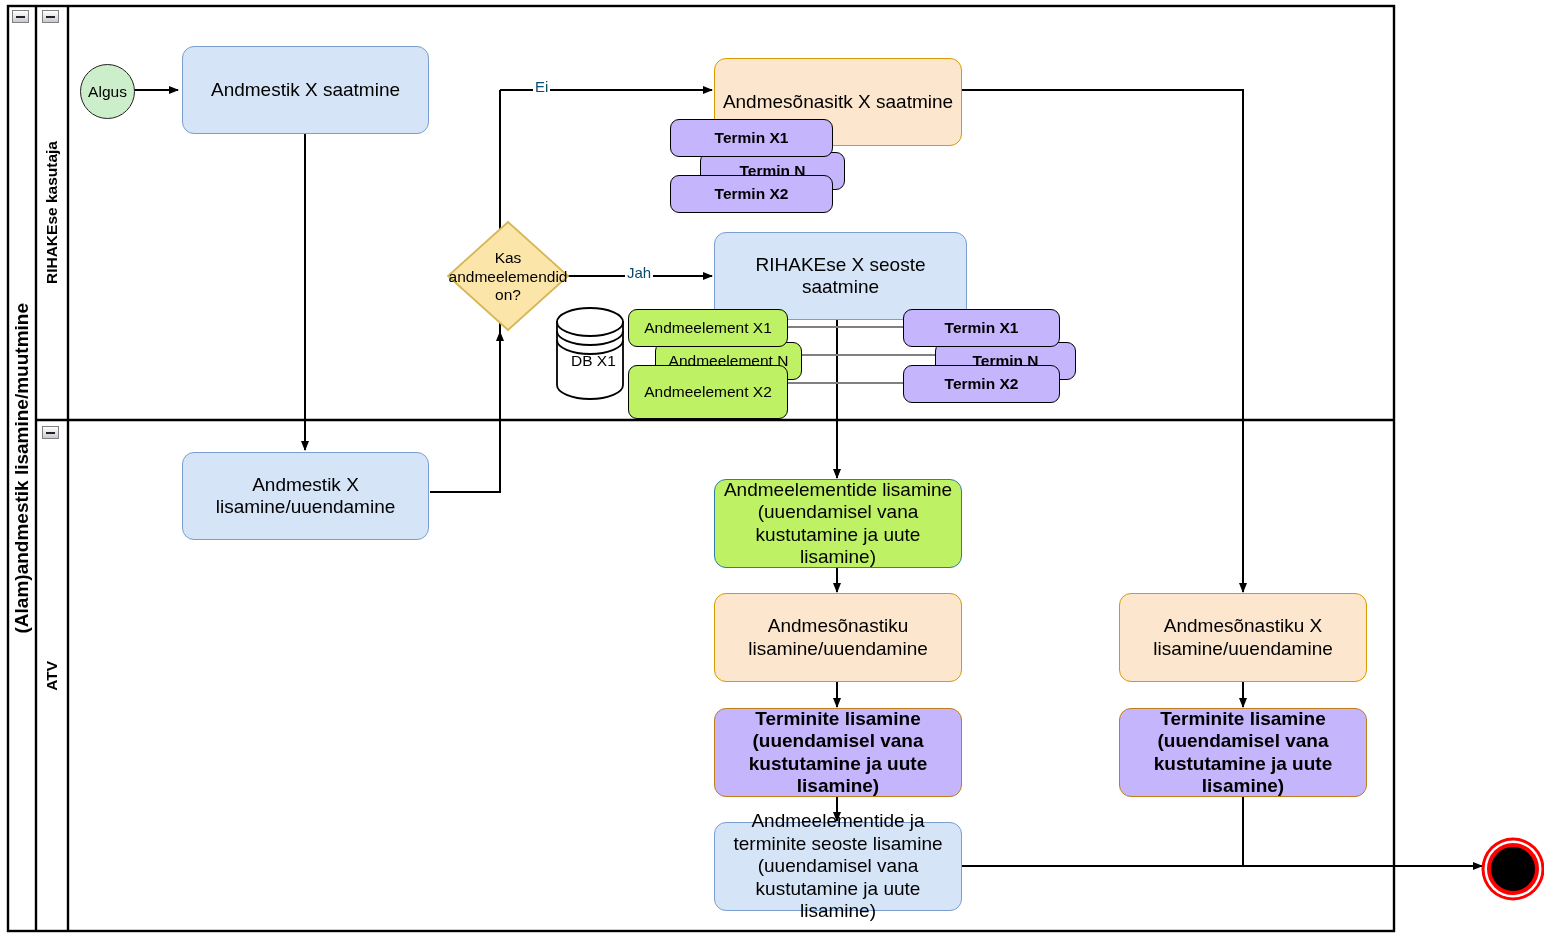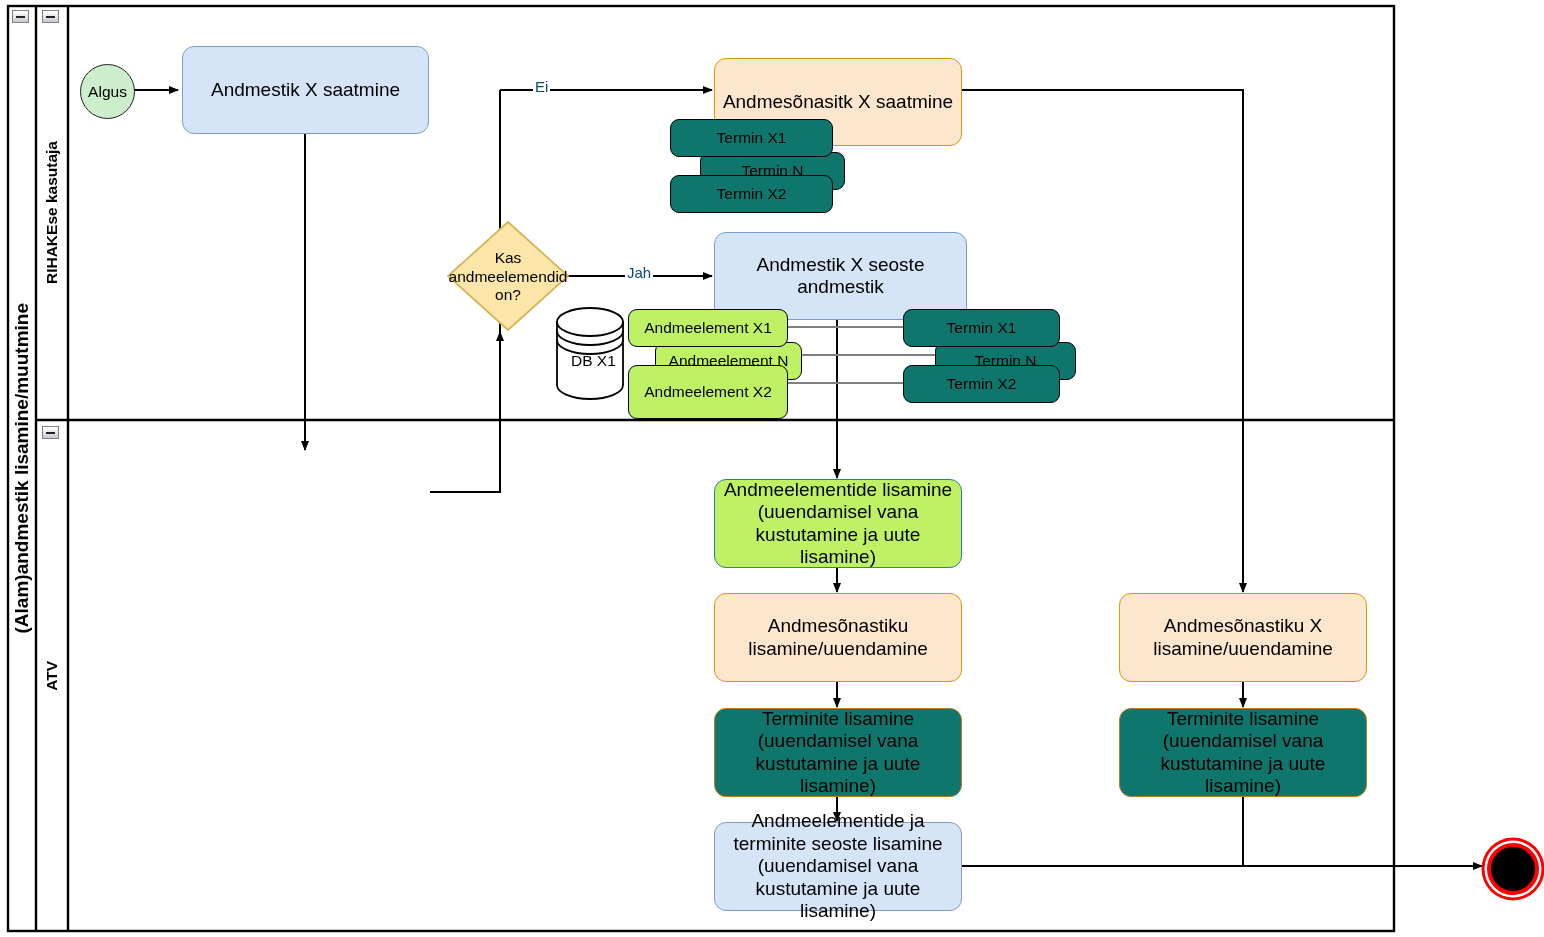--- a/index.html
+++ b/index.html
@@ -45,22 +45,23 @@
   }
   .task-blue-mid {
     background: #bef264;
     border-color: #2f7ca8;
   }
   .task-peach-light {
     background: #fce6cd;
     border-color: #d79b00;
   }
   .task-peach-mid {
-    background: #0f766e;
+    background: #c4b5fd;
     border-color: #c17d18;
+    font-weight: bold;
   }
   .small-box {
     border-radius: 9px;
     border: 1.6px solid;
     font-size: 15.5px;
   }
   .pool-label {
     position: absolute;
     display: flex;
     align-items: center;
@@ -234,21 +235,21 @@
 
   <div class="node task task-blue-light" style="left:182px; top:46px; width:247px; height:88px;">
     <span>Andmestik X saatmine</span>
   </div>
 
   <div class="node task task-peach-light" style="left:714px; top:46px; width:248px; height:88px;margin-top:12px;">
     <span>Andmesõnasitk X saatmine</span>
   </div>
 
   <div class="node task task-blue-light" style="left:714px; top:232px; width:253px; height:88px;">
-    <span>Andmestik X seoste andmestik</span>
+    <span>RIHAKEse X seoste saatmine</span>
   </div>
 
   <div class="node small-box task-peach-mid" style="left:700px; top:152px; width:145px; height:38px; z-index:3;">
     <span>Termin N</span>
   </div>
   <div class="node small-box task-peach-mid" style="left:670px; top:119px; width:163px; height:38px; z-index:4;">
     <span>Termin X1</span>
   </div>
   <div class="node small-box task-peach-mid" style="left:670px; top:175px; width:163px; height:38px; z-index:5;">
     <span>Termin X2</span>
@@ -269,20 +270,23 @@
   <div class="node small-box task-peach-mid" style="left:935px; top:342px; width:141px; height:38px; z-index:3;">
     <span>Termin N</span>
   </div>
   <div class="node small-box task-peach-mid" style="left:903px; top:309px; width:157px; height:38px; z-index:4;">
     <span>Termin X1</span>
   </div>
   <div class="node small-box task-peach-mid" style="left:903px; top:365px; width:157px; height:38px; z-index:5;">
     <span>Termin X2</span>
   </div>
 
+  <div class="node task task-blue-light" style="left:182px; top:452px; width:247px; height:88px;">
+    <span>Andmestik X lisamine/uuendamine</span>
+  </div>
 
   <div class="node task task-blue-mid" style="left:714px; top:479px; width:248px; height:89px;">
     <span>Andmeelementide lisamine (uuendamisel vana kustutamine ja uute lisamine)</span>
   </div>
 
   <div class="node task task-peach-light" style="left:714px; top:593px; width:248px; height:89px;">
     <span>Andmesõnastiku lisamine/uuendamine</span>
   </div>
 
   <div class="node task task-peach-mid" style="left:714px; top:708px; width:248px; height:89px;">

